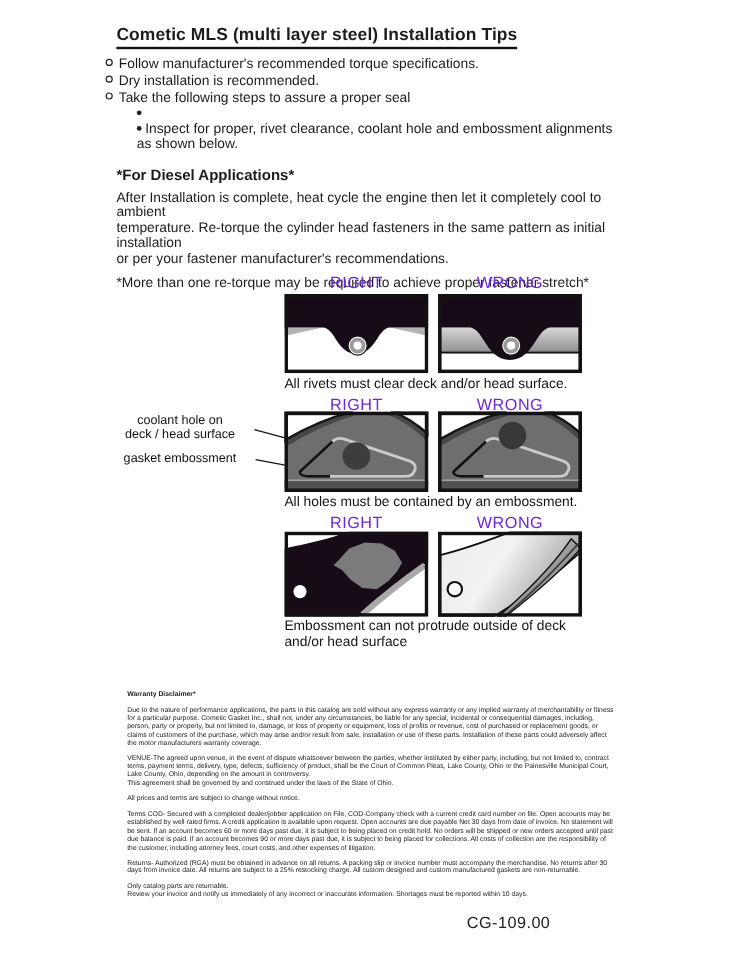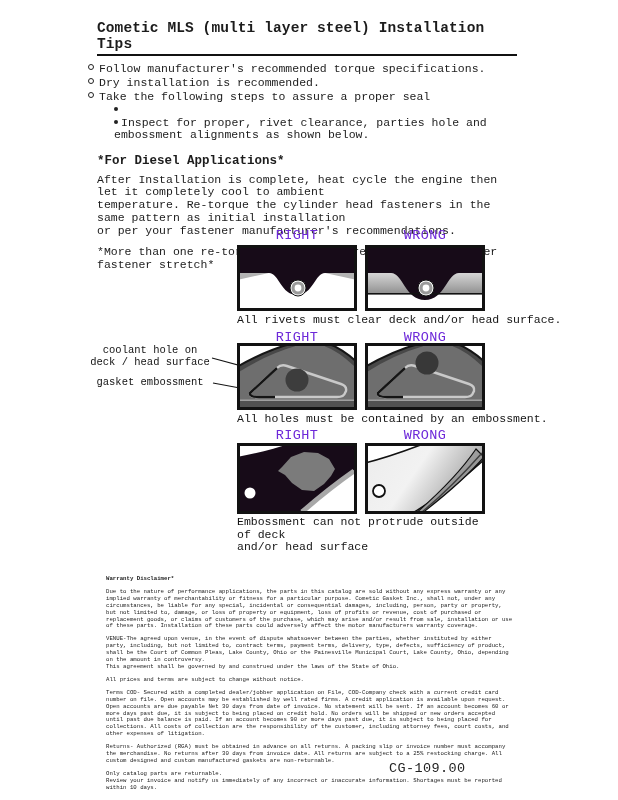--- a/index.html
+++ b/index.html
@@ -1,18 +1,18 @@
 <!DOCTYPE html>
 <html><head>
 <meta charset="utf-8">
 <style>
   html,body { margin:0; padding:0; background:#ffffff; }
   .page {
     position:relative; width:618px; height:800px; background:#ffffff;
-    font-family:Liberation Mono, monospace; color:#1c1c1c;
+    font-family:Liberation Sans, sans-serif; color:#1c1c1c;
     overflow:hidden;
   }
   .content { position:absolute; top:20px; left:97px; width:420px; }
   .title {
     display:inline-block; margin:0 0 6px 0; font-size:14.5px; font-weight:bold;
     border-bottom:2px solid #111; padding-bottom:2px; letter-spacing:0.1px;
   }
   .tips { margin:0; padding:0; list-style:none; font-size:11.5px; line-height:14px; }
   .tip  { position:relative; padding-left:0; margin-left:-9px; }
   .tip .txt { margin-left:2px; }
@@ -59,21 +59,21 @@
 <div class="page">
 
   <div class="content">
     <h1 class="title">Cometic MLS (multi layer steel) Installation Tips</h1>
 
     <ul class="tips">
       <li class="tip"><span class="o-mark"></span><span class="txt">Follow manufacturer's recommended torque specifications.</span></li>
       <li class="tip"><span class="o-mark"></span><span class="txt">Dry installation is recommended.</span></li>
       <li class="tip"><span class="o-mark"></span><span class="txt">Take the following steps to assure a proper seal</span></li>
       <li class="subtip"><span class="b-mark"></span></li>
-      <li class="subtip"><span class="b-mark"></span><span class="txt">Inspect for proper, rivet clearance, parties hole and embossment alignments as shown below.</span></li>
+      <li class="subtip"><span class="b-mark"></span><span class="txt">Inspect for proper, rivet clearance, coolant hole and embossment alignments as shown below.</span></li>
     </ul>
 
     <h2 class="diesel-head">*For Diesel Applications*</h2>
     <p class="para">After Installation is complete, heat cycle the engine then let it completely cool to ambient
 temperature. Re-torque the cylinder head fasteners in the same pattern as initial installation
 or per your fastener manufacturer's recommendations.</p>
     <p class="note">*More than one re-torque may be required to achieve proper fastener stretch*</p>
   </div>
 
   <div class="d-label" style="left:237px; top:228px;">RIGHT</div>

